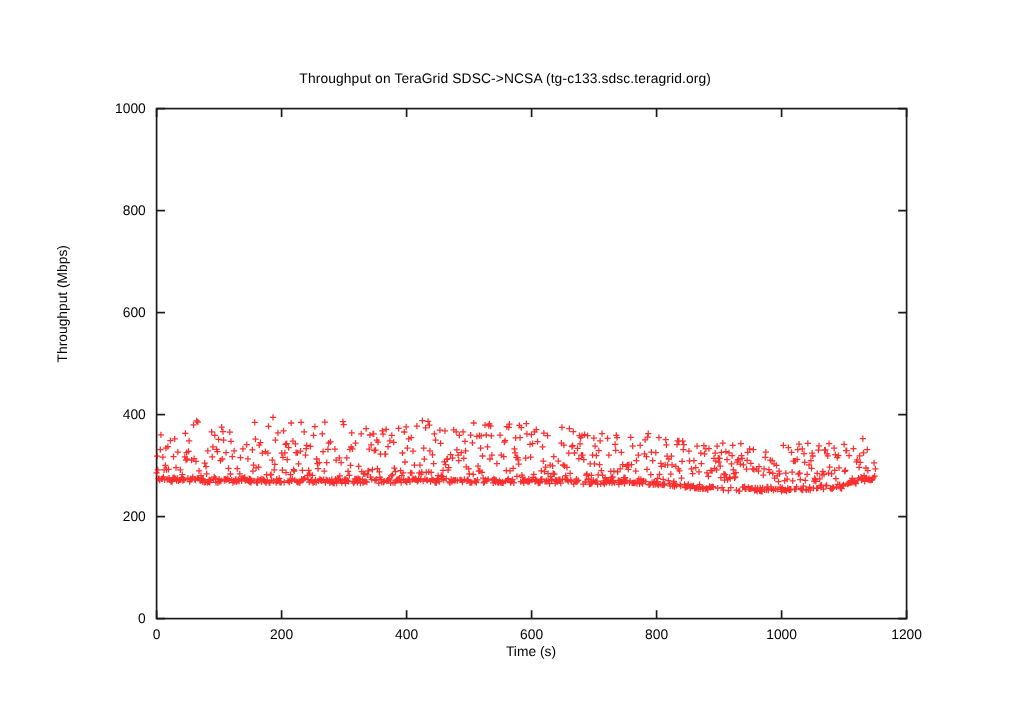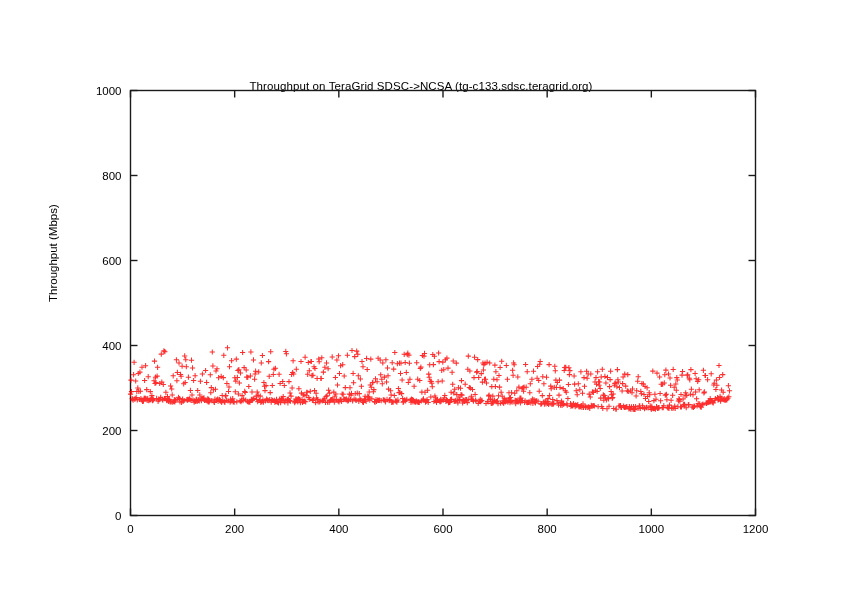--- a/index.html
+++ b/index.html
@@ -4,21 +4,21 @@
 <style>
   html,body{margin:0;padding:0;}
   body{
     width:842px;height:595px;background:#ffffff;
     font-family:"Liberation Sans",sans-serif;
     color:#000000;overflow:hidden;position:relative;
   }
   #chart-root{position:absolute;left:0;top:0;width:842px;height:595px;}
   .chart-title{
     position:absolute;left:0;top:60px;width:842px;text-align:center;
-    font-size:11.5px;color:#000;letter-spacing:0.1px;margin-top:20px;
+    font-size:11.5px;color:#000;letter-spacing:0.1px;
   }
   .ylabel{
     position:absolute;left:0;top:0;font-size:11.5px;color:#000;
     transform:translate(47px,302px) rotate(-90deg);
     transform-origin:0 0;white-space:nowrap;
   }
   .xlabel{
     position:absolute;left:130px;top:538px;width:625px;text-align:center;
     font-size:11.5px;color:#000;
   }
@@ -26,20 +26,21 @@
 </style>
 </head>
 <body>
 
 <div id="chart-root">
 
   <div class="chart-title">Throughput on TeraGrid SDSC-&gt;NCSA (tg-c133.sdsc.teragrid.org)</div>
 
   <div class="ylabel">Throughput (Mbps)</div>
 
+  <div class="xlabel">Time (s)</div>
 
   <svg width="842" height="595">
     <g id="plot-frame">
         <rect x="130.5" y="90.5" width="625" height="425" fill="none" stroke="#1a1a1a" stroke-width="1.4"></rect>
       </g>
     <g id="y-ticks">
         <line x1="130.5" y1="515.5" x2="137.5" y2="515.5" stroke="#1a1a1a" stroke-width="1.4"></line>
         <line x1="755.5" y1="515.5" x2="748.5" y2="515.5" stroke="#1a1a1a" stroke-width="1.4"></line>
         <line x1="130.5" y1="430.5" x2="137.5" y2="430.5" stroke="#1a1a1a" stroke-width="1.4"></line>
         <line x1="755.5" y1="430.5" x2="748.5" y2="430.5" stroke="#1a1a1a" stroke-width="1.4"></line>

